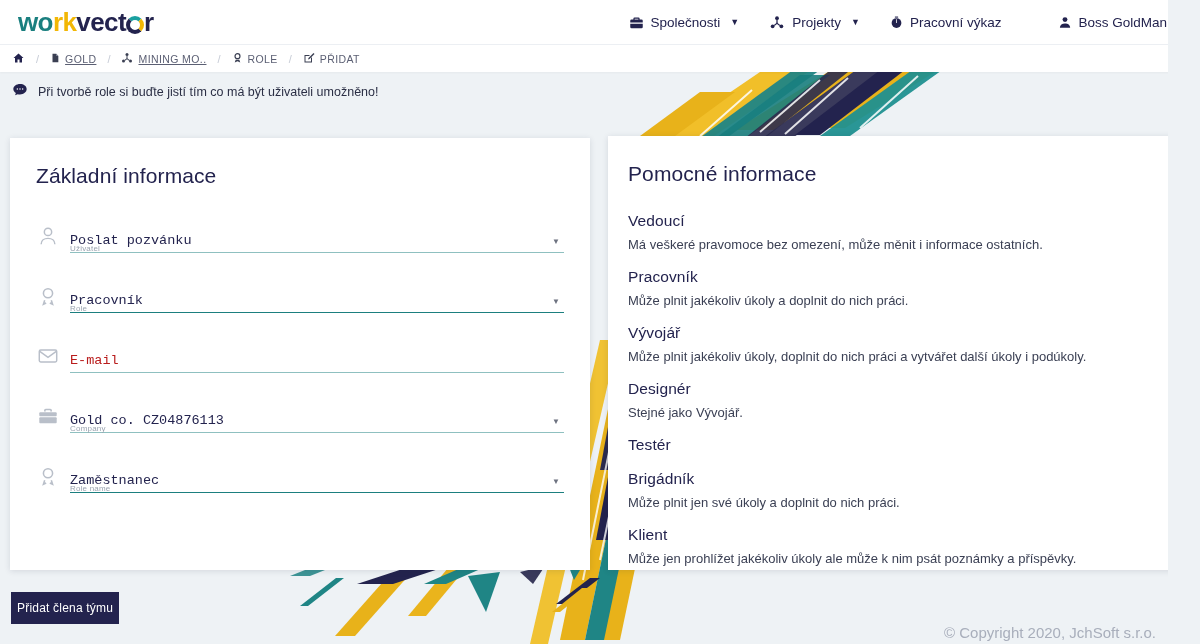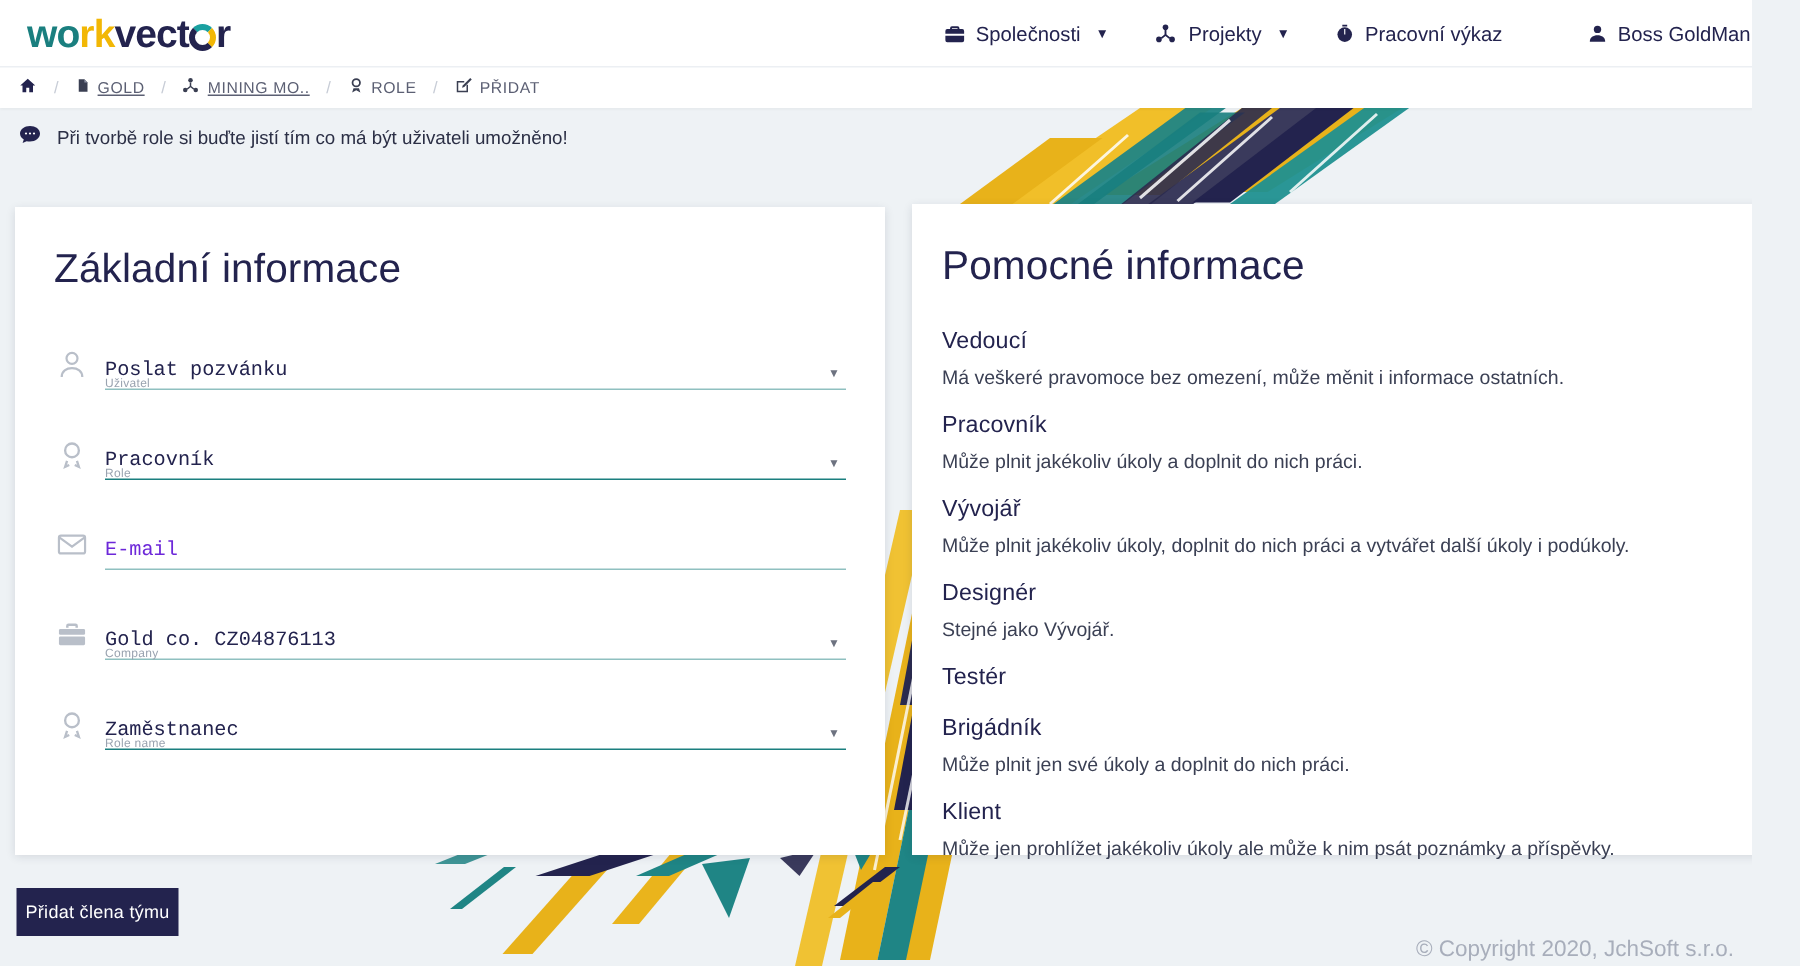--- a/index.html
+++ b/index.html
@@ -58,30 +58,30 @@
   }
   .hintbar .txt { font-size:12.5px; color:#2b2f45; }
 
   
   .card {
     position:absolute; background:#fff; z-index:10;
     box-shadow: 0 1px 6px rgba(30,40,60,0.13);
   }
   .card-left  { left:10px;  top:138px; width:580px; height:432px; padding:26px 18px 0 16px; }
   .card-right { left:608px; top:136px; width:582px; height:434px; padding:26px 22px 0 20px; }
-  .card-title { font-size:27px; color:#23234e; font-weight:400; margin-bottom:26px; letter-spacing:.1px; }
+  .card-title { font-size:21px; color:#23234e; font-weight:400; margin-bottom:26px; letter-spacing:.1px; }
   .card-left .card-title { padding-left:10px; }
 
   
   .frow { display:flex; align-items:flex-end; height:39px; margin-bottom:21px; }
   .ficon { width:44px; flex:0 0 44px; display:flex; align-items:center; justify-content:center;
            padding-bottom:6px; color:#b9bfc9; }
   .fbody { flex:1; position:relative; padding-right:8px; }
   .fval   { font-size:13.5px; color:#23234e; line-height:17px;font-family:Liberation Mono, monospace; }
-  .fval.ph{ color:#6d28d9; }
+  .fval.ph{ color:#b91c1c; }
   .flbl   { font-size:8px; color:#9aa3b0; letter-spacing:.2px; line-height:10px;
             position:absolute; left:0; bottom:-1px; }
   .fline  { height:1.5px; width:100%; margin-top:3px; }
   .fline.teal  { background:#1b7f7f; }
   .fline.light { background:#8fc0c0; }
   .fcaret { position:absolute; right:12px; bottom:7px; color:#6d7280; font-size:8px; }
 
   
   .role { margin-bottom:16px; }
   .role h3 { font-size:15.5px; font-weight:400; color:#23234e; margin-bottom:7px; letter-spacing:.1px; }

